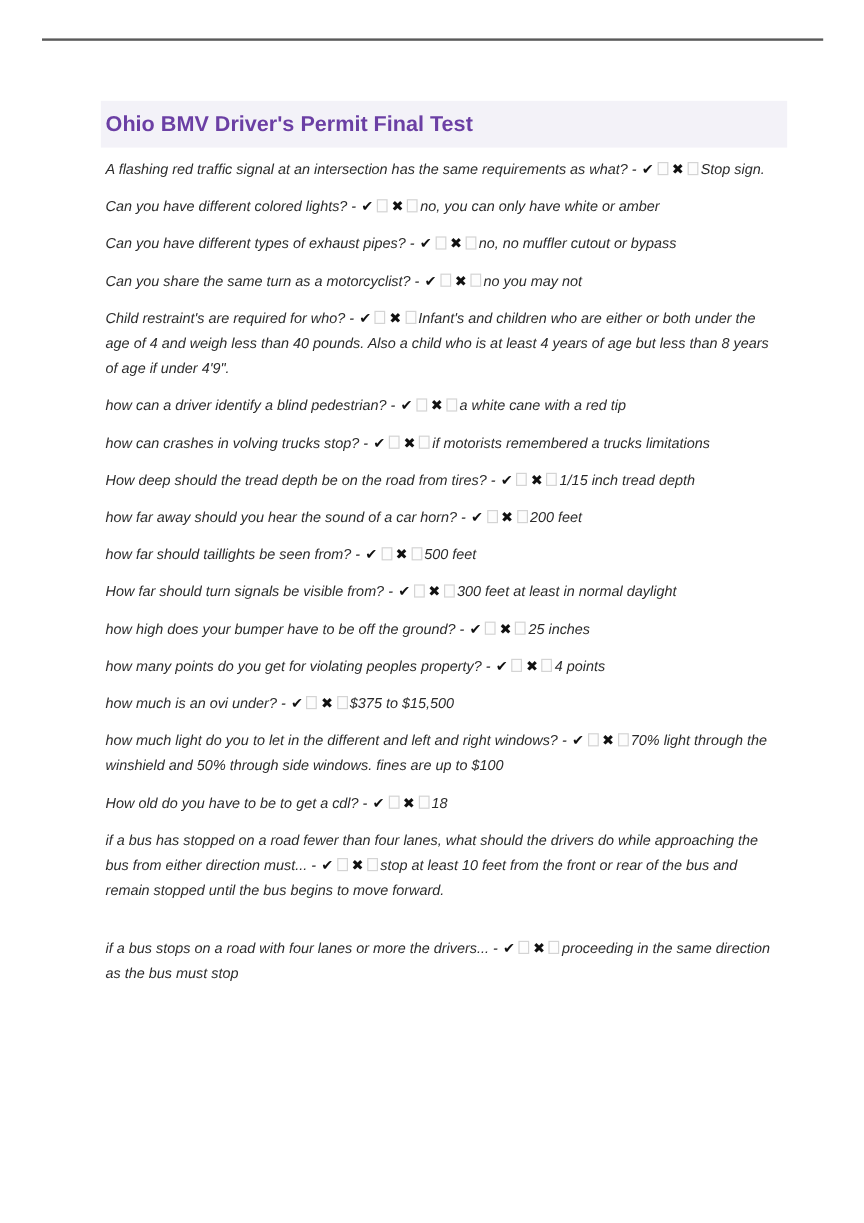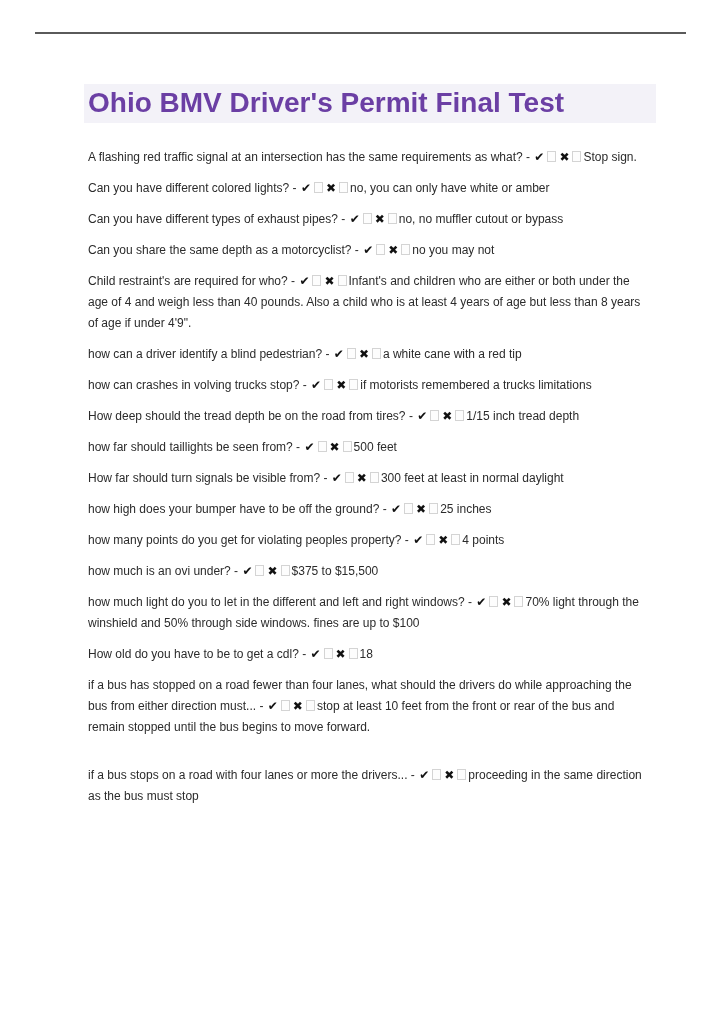--- a/index.html
+++ b/index.html
@@ -27,33 +27,34 @@
     position: absolute;
     top: 84px;
     left: 84px;
     width: 572px;
     background: #f3f2f8;
     padding: 5px 4px 6px 4px;
     box-sizing: border-box;
   }
   .title-band h1 {
     margin: 0;
-    font-size: 28px;
+    font-size: 18px;
     line-height: 28px;
     font-weight: 700;
     color: #6b3fa4;
     letter-spacing: 0px;
     font-family: "Liberation Sans", sans-serif;
   }
   .content {
     position: absolute;
-    top: 147px;
+    top: 131px;
     left: 88px;
     width: 562px;
     color: #2b2b2b;
+    font-style: italic;
   }
   p.qa {
     margin: 0 0 10px 0;
     font-size: 12px;
     line-height: 21px;
     color: #2b2b2b;
   }
   p.qa.extra-gap {
     margin-top: 27px;
   }
@@ -85,30 +86,31 @@
     <h1 style="color: rgb(107, 63, 164);">Ohio BMV Driver's Permit Final Test</h1>
   </div>
 
   <div class="content">
   <p class="qa"><span class="q">A flashing red traffic signal at an intersection has the same requirements as what?</span><span class="sep"> - </span><span class="mark check">✔</span><span class="tofu"></span><span class="mark cross">✖</span><span class="tofu"></span><span class="a">Stop sign.</span></p>
 
   <p class="qa"><span class="q">Can you have different colored lights?</span><span class="sep"> - </span><span class="mark check">✔</span><span class="tofu"></span><span class="mark cross">✖</span><span class="tofu"></span><span class="a">no, you can only have white or amber</span></p>
 
   <p class="qa"><span class="q">Can you have different types of exhaust pipes?</span><span class="sep"> - </span><span class="mark check">✔</span><span class="tofu"></span><span class="mark cross">✖</span><span class="tofu"></span><span class="a">no, no muffler cutout or bypass</span></p>
 
-  <p class="qa"><span class="q">Can you share the same depth as a motorcyclist?</span><span class="sep"> - </span><span class="mark check">✔</span><span class="tofu"></span><span class="mark cross">✖</span><span class="tofu"></span><span class="a">no you may not</span></p>
+  <p class="qa"><span class="q">Can you share the same turn as a motorcyclist?</span><span class="sep"> - </span><span class="mark check">✔</span><span class="tofu"></span><span class="mark cross">✖</span><span class="tofu"></span><span class="a">no you may not</span></p>
 
   <p class="qa"><span class="q">Child restraint's are required for who?</span><span class="sep"> - </span><span class="mark check">✔</span><span class="tofu"></span><span class="mark cross">✖</span><span class="tofu"></span><span class="a">Infant's and children who are either or both under the age of 4 and weigh less than 40 pounds. Also a child who is at least 4 years of age but less than 8 years of age if under 4'9".</span></p>
 
   <p class="qa"><span class="q">how can a driver identify a blind pedestrian?</span><span class="sep"> - </span><span class="mark check">✔</span><span class="tofu"></span><span class="mark cross">✖</span><span class="tofu"></span><span class="a">a white cane with a red tip</span></p>
 
   <p class="qa"><span class="q">how can crashes in volving trucks stop?</span><span class="sep"> - </span><span class="mark check">✔</span><span class="tofu"></span><span class="mark cross">✖</span><span class="tofu"></span><span class="a">if motorists remembered a trucks limitations</span></p>
 
   <p class="qa"><span class="q">How deep should the tread depth be on the road from tires?</span><span class="sep"> - </span><span class="mark check">✔</span><span class="tofu"></span><span class="mark cross">✖</span><span class="tofu"></span><span class="a">1/15 inch tread depth</span></p>
 
+  <p class="qa"><span class="q">how far away should you hear the sound of a car horn?</span><span class="sep"> - </span><span class="mark check">✔</span><span class="tofu"></span><span class="mark cross">✖</span><span class="tofu"></span><span class="a">200 feet</span></p>
 
   <p class="qa"><span class="q">how far should taillights be seen from?</span><span class="sep"> - </span><span class="mark check">✔</span><span class="tofu"></span><span class="mark cross">✖</span><span class="tofu"></span><span class="a">500 feet</span></p>
 
   <p class="qa"><span class="q">How far should turn signals be visible from?</span><span class="sep"> - </span><span class="mark check">✔</span><span class="tofu"></span><span class="mark cross">✖</span><span class="tofu"></span><span class="a">300 feet at least in normal daylight</span></p>
 
   <p class="qa"><span class="q">how high does your bumper have to be off the ground?</span><span class="sep"> - </span><span class="mark check">✔</span><span class="tofu"></span><span class="mark cross">✖</span><span class="tofu"></span><span class="a">25 inches</span></p>
 
   <p class="qa"><span class="q">how many points do you get for violating peoples property?</span><span class="sep"> - </span><span class="mark check">✔</span><span class="tofu"></span><span class="mark cross">✖</span><span class="tofu"></span><span class="a">4 points</span></p>
 
   <p class="qa"><span class="q">how much is an ovi under?</span><span class="sep"> - </span><span class="mark check">✔</span><span class="tofu"></span><span class="mark cross">✖</span><span class="tofu"></span><span class="a">$375 to $15,500</span></p>

